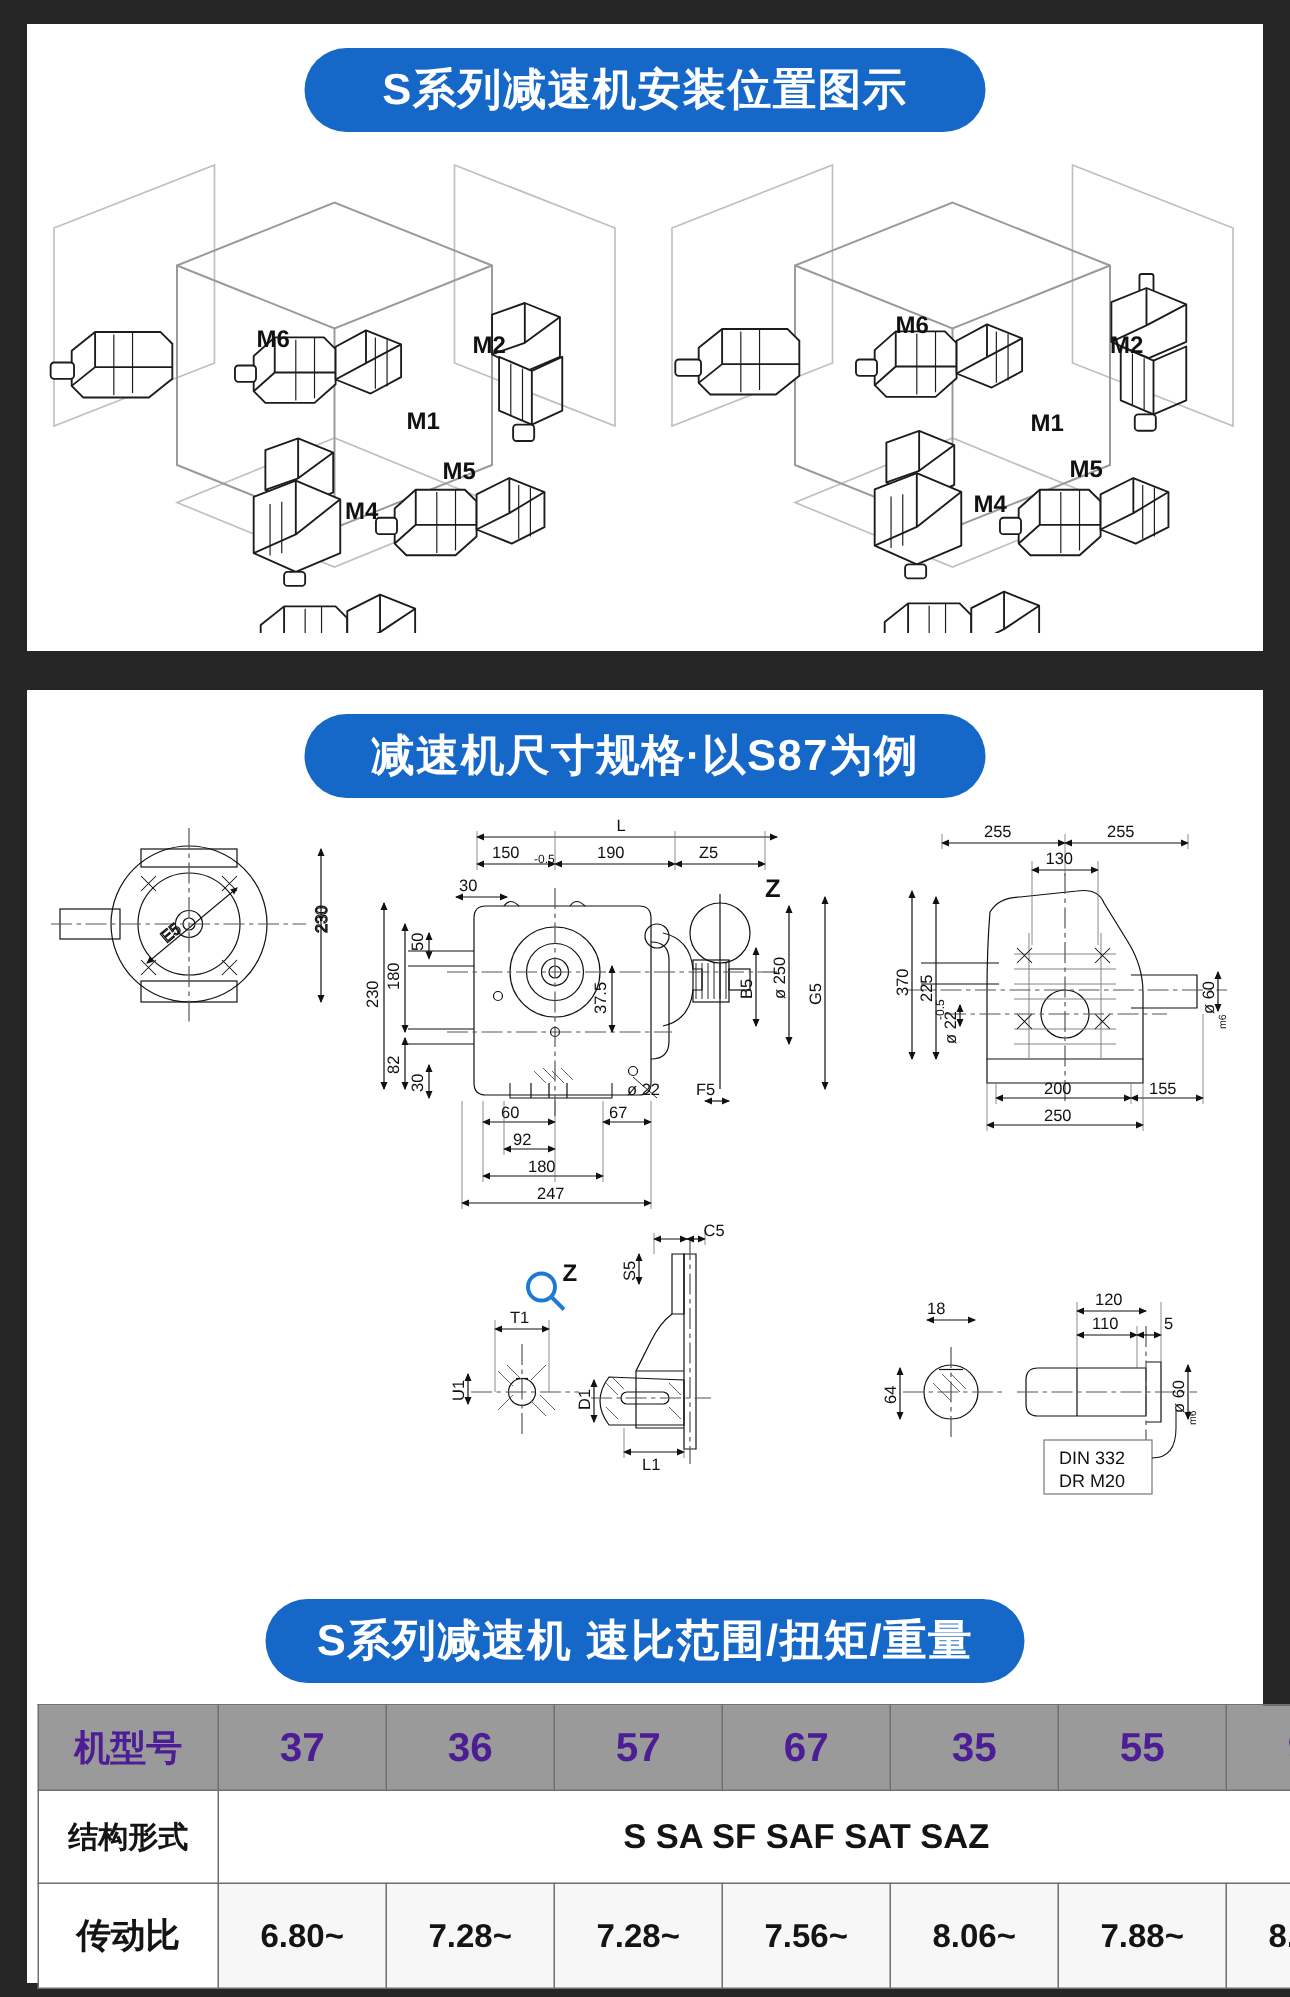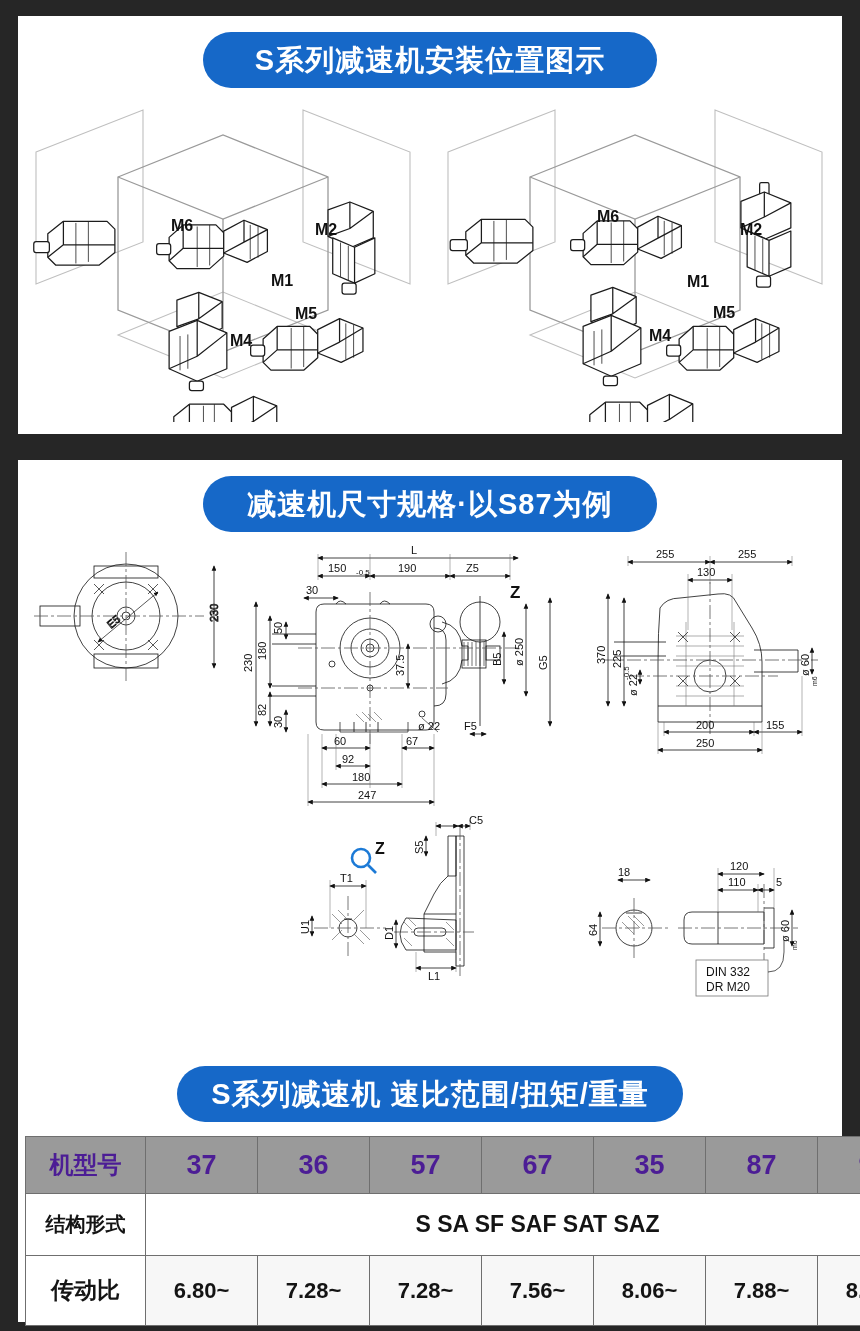--- a/index.html
+++ b/index.html
@@ -572,21 +572,21 @@
             <col class="cx">
         </colgroup>
         <thead>
           <tr>
             <th class="c0">机型号</th>
             <th>37</th>
             <th>36</th>
             <th>57</th>
             <th>67</th>
             <th>35</th>
-            <th>87</th>
+            <th>55</th>
             <th>97</th>
           </tr>
         </thead>
         <tbody>
           <tr class="r-struct">
             <td class="c0">结构形式</td>
             <td colspan="7">S  SA  SF  SAF  SAT  SAZ</td>
           </tr>
           <tr class="r-ratio">
             <td class="c0">传动比</td>

